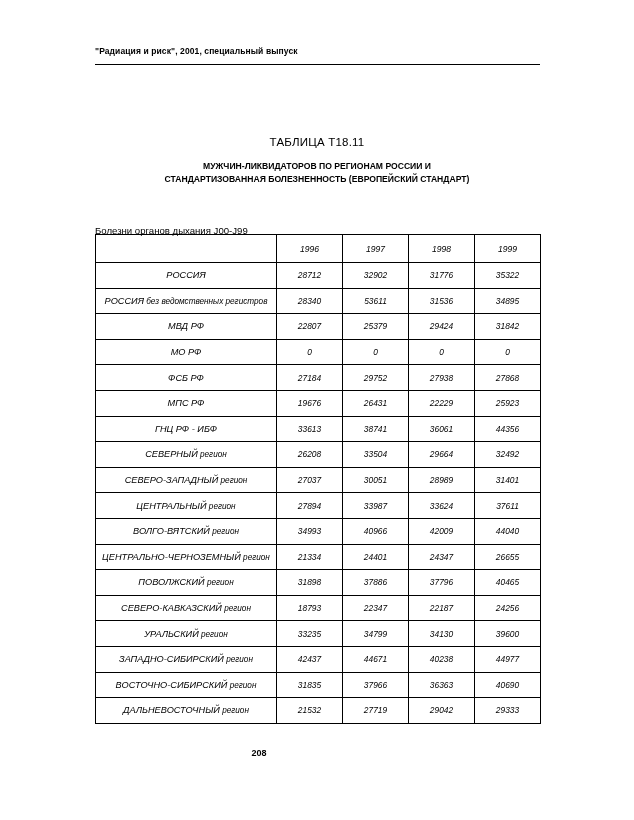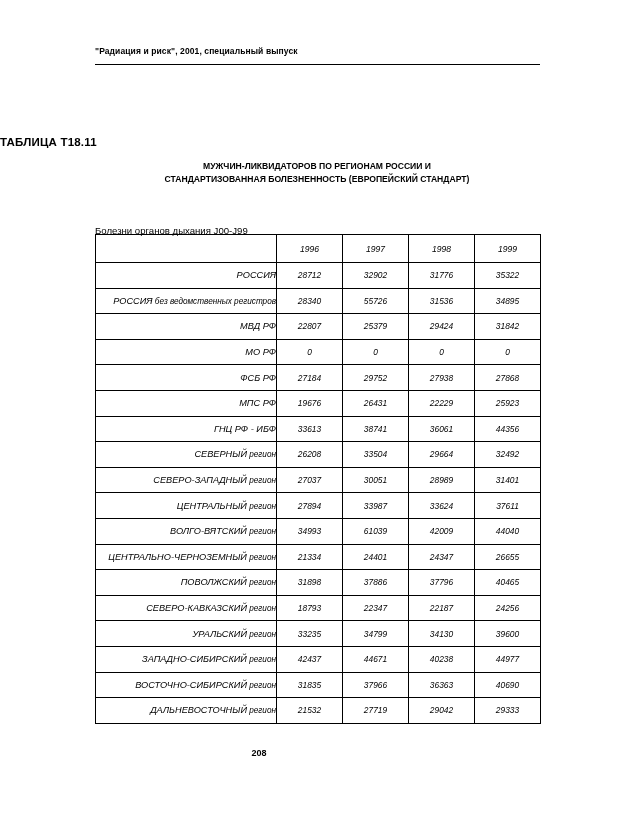--- a/index.html
+++ b/index.html
@@ -37,23 +37,23 @@
     top: 64px;
     width: 445px;
     height: 0;
     border-top: 1.6px solid #000;
   }
   .table-title {
     position: absolute;
     left: 0;
     top: 136px;
     width: 634px;
-    text-align: left;
+    text-align: center;
     font-size: 11.5px;
-    font-weight: bold;
+    font-weight: normal;
     letter-spacing: 0.2px;
   }
   .subtitle {
     position: absolute;
     left: 0;
     top: 160px;
     width: 634px;
     text-align: center;
     font-size: 8.6px;
     font-weight: bold;
@@ -84,21 +84,21 @@
     vertical-align: middle;
   }
   table.data th {
     height: 27px;
   }
   .col-label { width: 181px; }
   .col-year  { width: 66px; }
   .lbl {
     padding-left: 8px;
     font-size: 8.2px;
-    text-align: right;
+    text-align: center;
     white-space: nowrap;
   }
   .lbl .big {
     font-size: 9.2px;
   }
   .num {
     text-align: center;
     font-size: 8.4px;
   }
   .yr {
@@ -153,21 +153,21 @@
         <tr>
           <td class="lbl"><span class="big">РОССИЯ</span><span></span></td>
           <td class="num">28712</td>
           <td class="num">32902</td>
           <td class="num">31776</td>
           <td class="num">35322</td>
         </tr>
         <tr>
           <td class="lbl"><span class="big">РОССИЯ</span><span> без ведомственных регистров</span></td>
           <td class="num">28340</td>
-          <td class="num">55726</td>
+          <td class="num">53611</td>
           <td class="num">31536</td>
           <td class="num">34895</td>
         </tr>
         <tr>
           <td class="lbl"><span class="big">МВД РФ</span><span></span></td>
           <td class="num">22807</td>
           <td class="num">25379</td>
           <td class="num">29424</td>
           <td class="num">31842</td>
         </tr>
@@ -216,21 +216,21 @@
         <tr>
           <td class="lbl"><span class="big">ЦЕНТРАЛЬНЫЙ</span><span> регион</span></td>
           <td class="num">27894</td>
           <td class="num">33987</td>
           <td class="num">33624</td>
           <td class="num">37611</td>
         </tr>
         <tr>
           <td class="lbl"><span class="big">ВОЛГО-ВЯТСКИЙ</span><span> регион</span></td>
           <td class="num">34993</td>
-          <td class="num">61039</td>
+          <td class="num">40966</td>
           <td class="num">42009</td>
           <td class="num">44040</td>
         </tr>
         <tr>
           <td class="lbl"><span class="big">ЦЕНТРАЛЬНО-ЧЕРНОЗЕМНЫЙ</span><span> регион</span></td>
           <td class="num">21334</td>
           <td class="num">24401</td>
           <td class="num">24347</td>
           <td class="num">26655</td>
         </tr>

